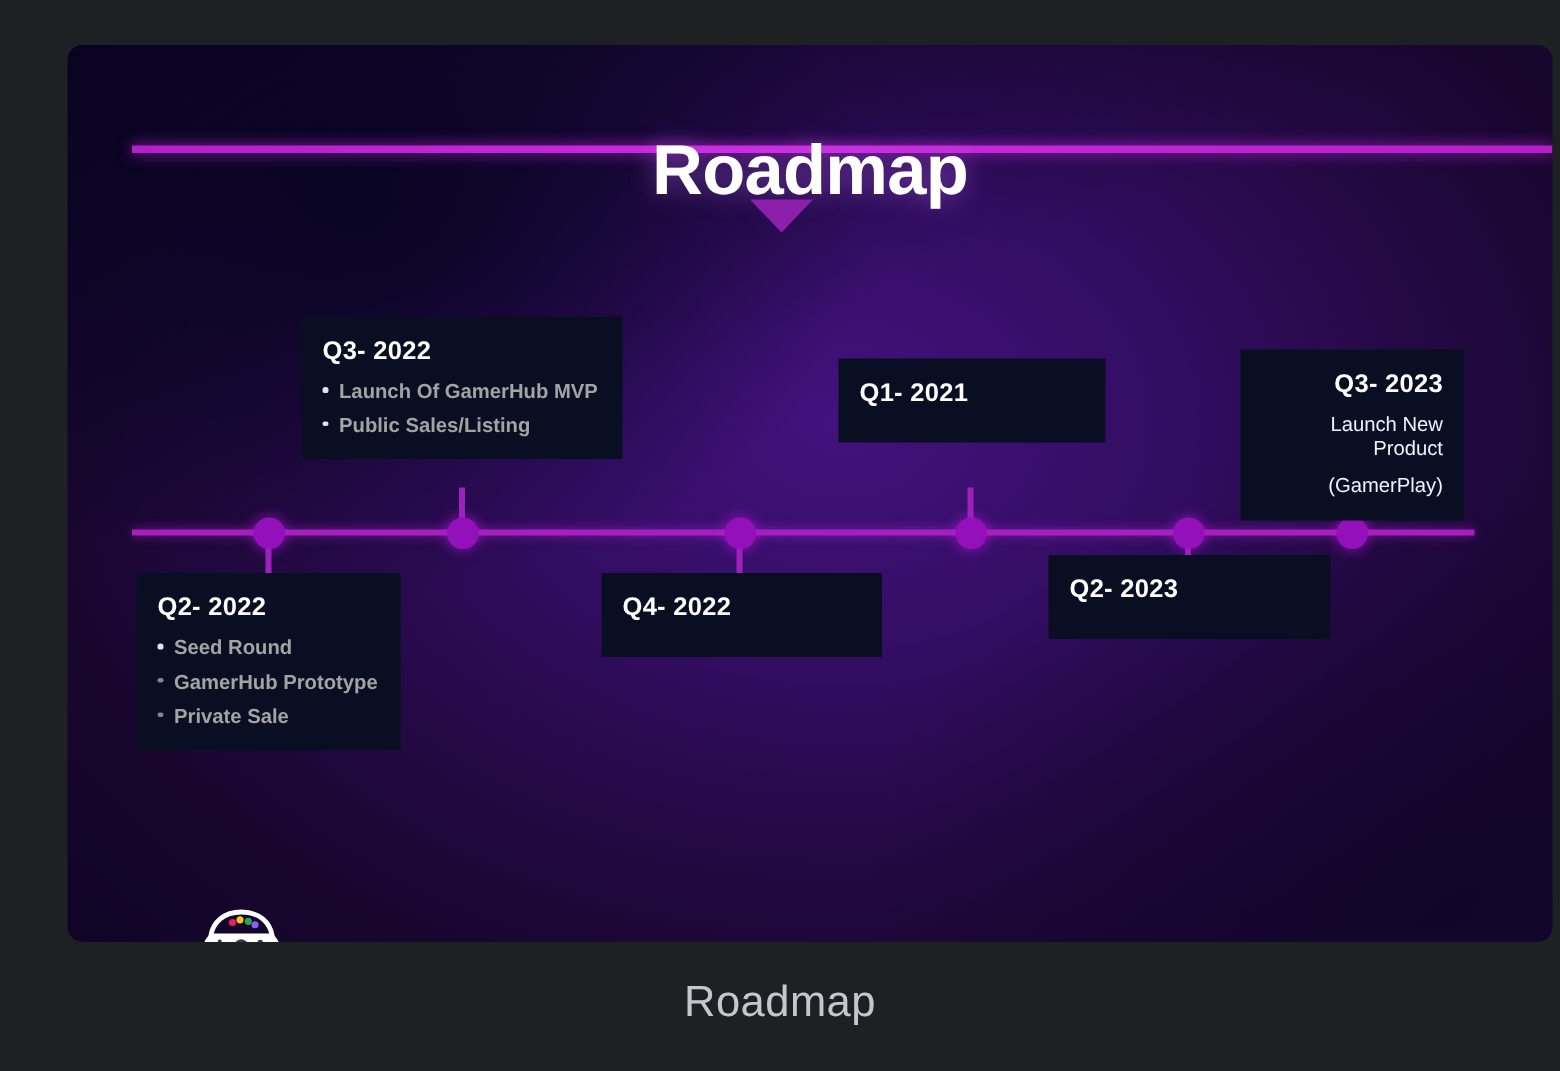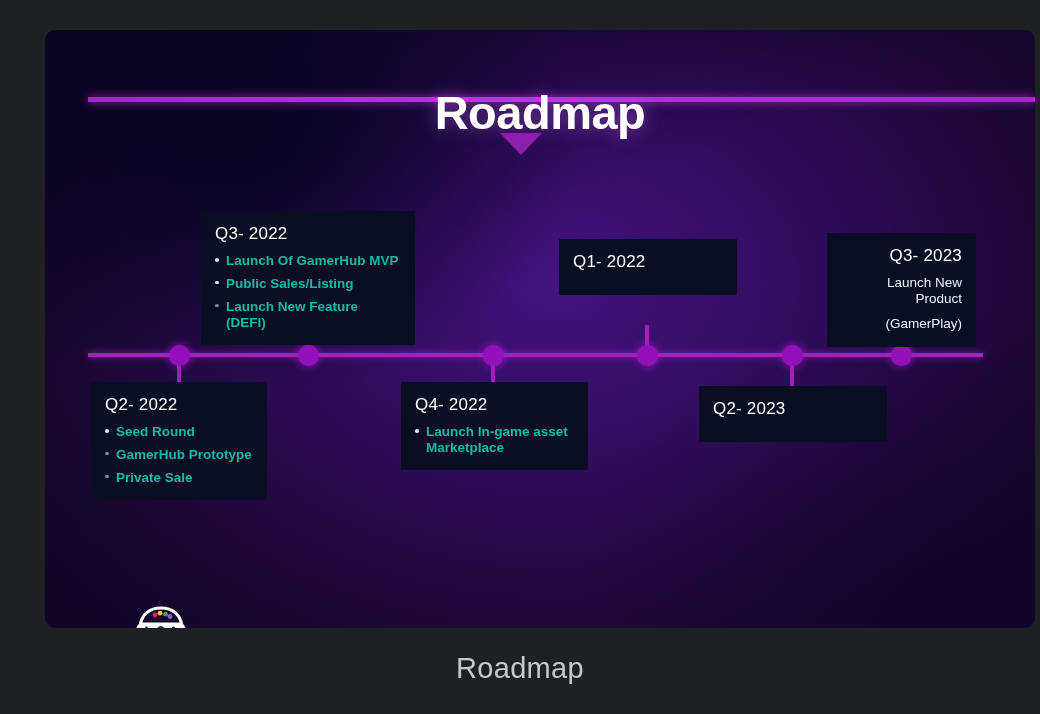--- a/index.html
+++ b/index.html
@@ -71,27 +71,27 @@
   .tl-stem.up   { height:30px; top:295px; }
 
   
   .card {
     position:absolute;
     background:#0a0e22;
     padding:13px 14px 14px 14px;
     z-index:3;
   }
   .card-title {
-    font-size:17px; font-weight:normal; color:#ffffff;
+    font-size:17px; font-weight:bold; color:#ffffff;
     letter-spacing:0.2px; margin-bottom:9px; white-space:nowrap;
   }
   .card ul { list-style:none; }
   .card li {
     position:relative;
-    font-size:13.5px; font-weight:bold; color:#14b8a6;
+    font-size:13.5px; font-weight:bold; color:#a3a3a3;
     line-height:1.18; padding-left:11px; margin-bottom:7px;
   }
   .card li:last-child { margin-bottom:0; }
   .card li .bul {
     position:absolute; left:0; top:5px;
     width:3.5px; height:3.5px; border-radius:50%;
     background:#dfe4f2;
   }
   .card li.dim .bul { background:#7d86a8; }
   .plain-line {
@@ -144,33 +144,31 @@
             <li><span class="bul"></span>Seed Round</li>
             <li class="dim"><span class="bul"></span>GamerHub Prototype</li>
             <li class="dim"><span class="bul"></span>Private Sale</li>
           </ul>
         </div>
         <div class="card" style="left: 156px; top: 181px; width: 214px;">
           <div class="card-title">Q3- 2022</div>
           <ul>
             <li><span class="bul"></span>Launch Of GamerHub MVP</li>
             <li><span class="bul"></span>Public Sales/Listing</li>
-            <li class="dim"><span class="bul"></span>Launch New Feature (DEFI)</li>
           </ul>
         </div>
         <div class="card" style="left: 356px; top: 352px; width: 187px;">
           <div class="card-title">Q4- 2022</div>
           <ul>
-            <li><span class="bul"></span>Launch In-game asset Marketplace</li>
           </ul>
         </div>
         <div class="card" style="left: 514px; top: 209px; width: 178px;">
-          <div class="card-title">Q1- 2022</div>
+          <div class="card-title">Q1- 2021</div>
         </div>
-        <div class="card" style="left: 654px; top: 356px; width: 188px;">
+        <div class="card" style="left: 654px; top: 340px; width: 188px;">
           <div class="card-title">Q2- 2023</div>
         </div>
         <div class="card" style="left: 782px; top: 203px; width: 149px; text-align: right;">
           <div class="card-title">Q3- 2023</div>
           <div class="plain-line">Launch New Product</div>
           <div class="plain-line">(GamerPlay)</div>
         </div>
       </div>
 
     <div class="logo">

